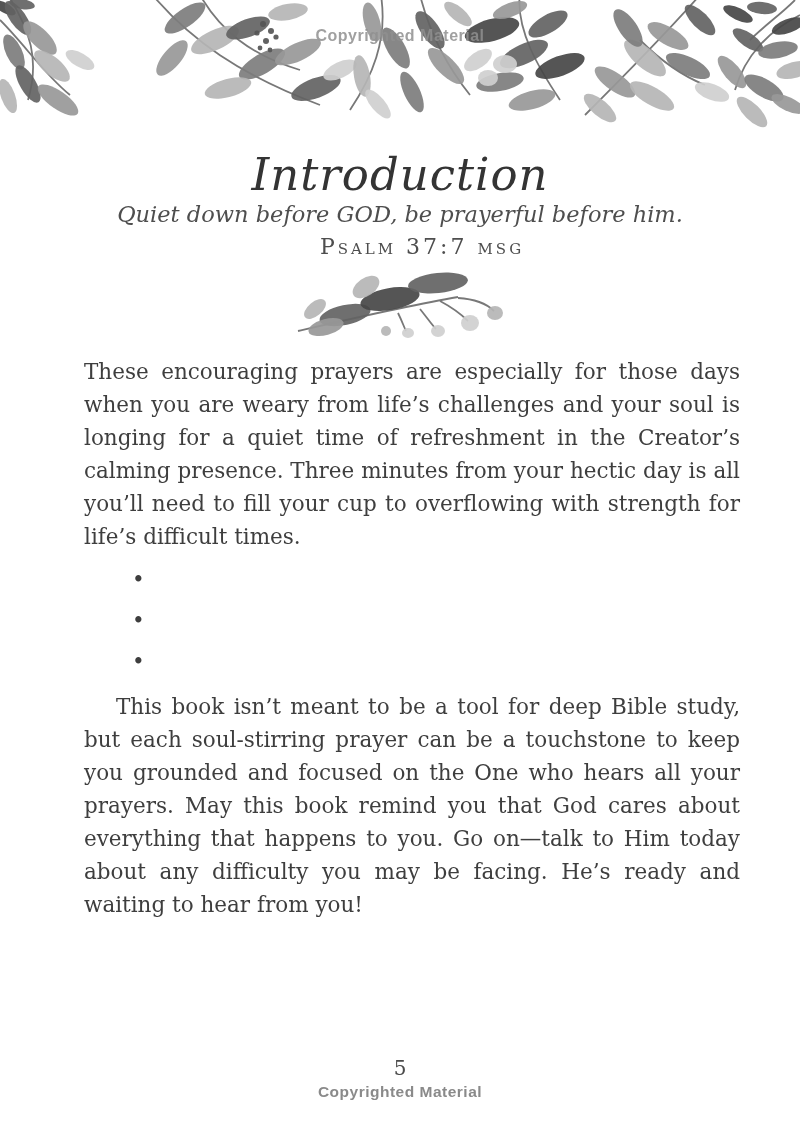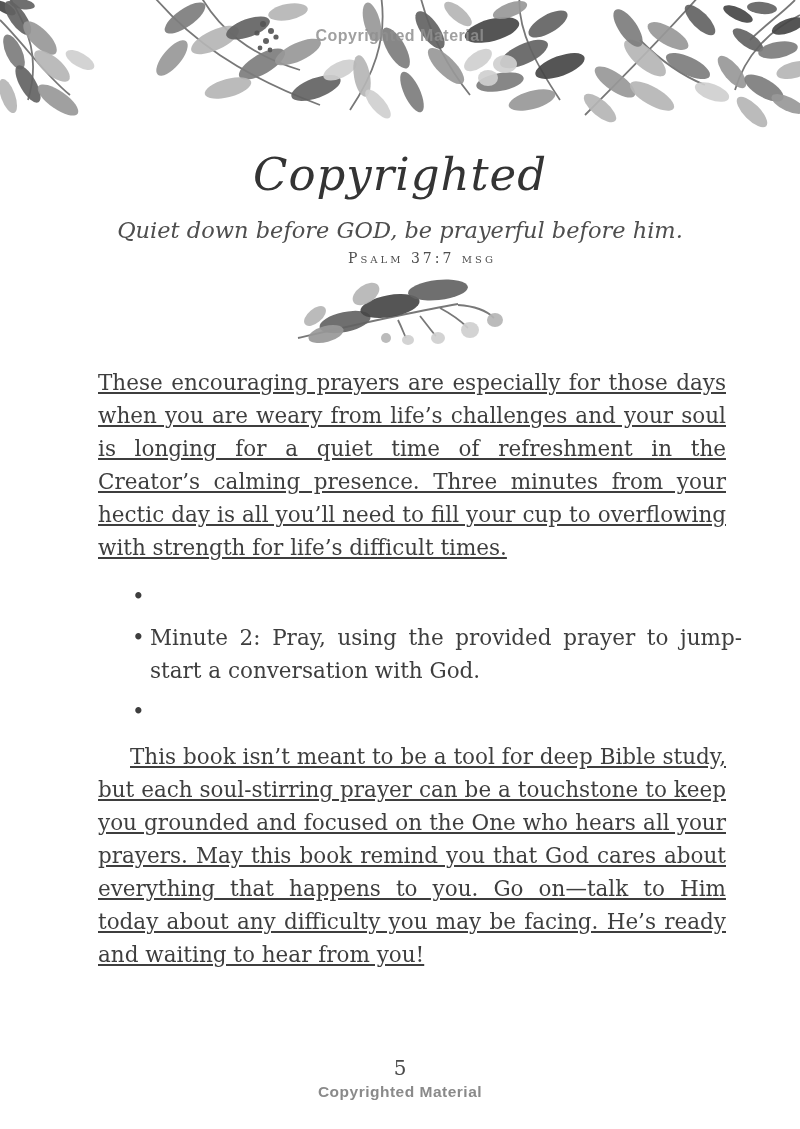--- a/index.html
+++ b/index.html
@@ -34,50 +34,49 @@
     margin-top: 20px;
     text-align: center;
     font-family: "DejaVu Serif", cursive;
     font-style: italic;
     font-weight: normal;
     font-size: 45px;
     letter-spacing: 1px;
     color: #343434;
   }
   .epigraph {
-    margin-top: 16px;
     text-align: center;
     font-style: italic;
     font-size: 22.5px;
     color: #4e4e4e;
   }
   .epigraph-ref {
     margin-top: 7px;
     text-align: center;
     font-style: normal;
     font-variant: small-caps;
     letter-spacing: 3px;
-    font-size: 14px;
+    font-size: 22px;
     color: #4e4e4e;
     padding-left: 44px;
   }
   .sprig {
     width: 220px;
     height: 72px;
     margin: 12px auto 0 auto;
   }
   .content {
     margin-top: 12px;
     padding-left: 82px;
     padding-right: 58px;
     font-size: 21.5px;
     line-height: 33px;
     text-align: justify;
   }
-  .para { margin: 16px; text-decoration: underline; }
+  .para { margin: 2px; }
   .bullets {
     list-style: none;
     margin-top: 10px;
     margin-bottom: 2px;
   }
   .bullet-item {
     display: flex;
     padding-left: 50px;
     margin-top: 8px;
   }
@@ -191,21 +190,21 @@
         <ellipse rx="20" ry="8" fill="#989898" transform="translate(732 72) rotate(50)"></ellipse>
         <ellipse rx="22" ry="9" fill="#7d7d7d" transform="translate(764 88) rotate(30)"></ellipse>
         <ellipse rx="18" ry="8" fill="#b5b5b5" transform="translate(794 70) rotate(-15)"></ellipse>
         <ellipse rx="20" ry="8" fill="#b5b5b5" transform="translate(752 112) rotate(45)"></ellipse>
         <ellipse rx="18" ry="7" fill="#989898" transform="translate(788 104) rotate(25)"></ellipse>
       </g>
     </svg>
     <div class="watermark top">Copyrighted Material</div>
   </div>
 
-  <h1 class="chapter-title">Copyrighted</h1>
+  <h1 class="chapter-title">Introduction</h1>
 
   <div class="epigraph">Quiet down before GOD, be prayerful before him.</div>
   <div class="epigraph-ref">Psalm 37:7 msg</div>
 
   <div class="sprig">
     <svg width="220" height="72" viewBox="0 0 220 72" xmlns="http://www.w3.org/2000/svg">
       <g stroke="#6a6a6a" stroke-width="1.8" fill="none" opacity="0.9">
         <path d="M8,60 C60,48 120,34 168,26"></path>
         <path d="M150,30 C165,38 172,44 178,50"></path>
         <path d="M130,38 C138,48 142,54 146,58"></path>
@@ -230,21 +229,20 @@
 
   <div class="content">
     <p class="para">These encouraging prayers are especially for those days when you are weary from life’s challenges and your soul is longing for a quiet time of refreshment in the Creator’s calming presence. Three minutes from your hectic day is all you’ll need to fill your cup to overflowing with strength for life’s difficult times.</p>
 
     <ul class="bullets">
       <li class="bullet-item">
         <span class="bullet-marker">•</span>
       </li>
       <li class="bullet-item">
         <span class="bullet-marker">•</span>
-        <span class="bullet-text">Minute 2: Pray, using the provided prayer to jump-start a conversation with God.</span>
       </li>
       <li class="bullet-item">
         <span class="bullet-marker">•</span>
       </li>
     </ul>
 
     <p class="para closing">This book isn’t meant to be a tool for deep Bible study, but each soul-stirring prayer can be a touchstone to keep you grounded and focused on the One who hears all your prayers. May this book remind you that God cares about everything that happens to you. Go on—talk to Him today about any difficulty you may be facing. He’s ready and waiting to hear from you!</p>
   </div>
 
   <div class="page-number">5</div>

